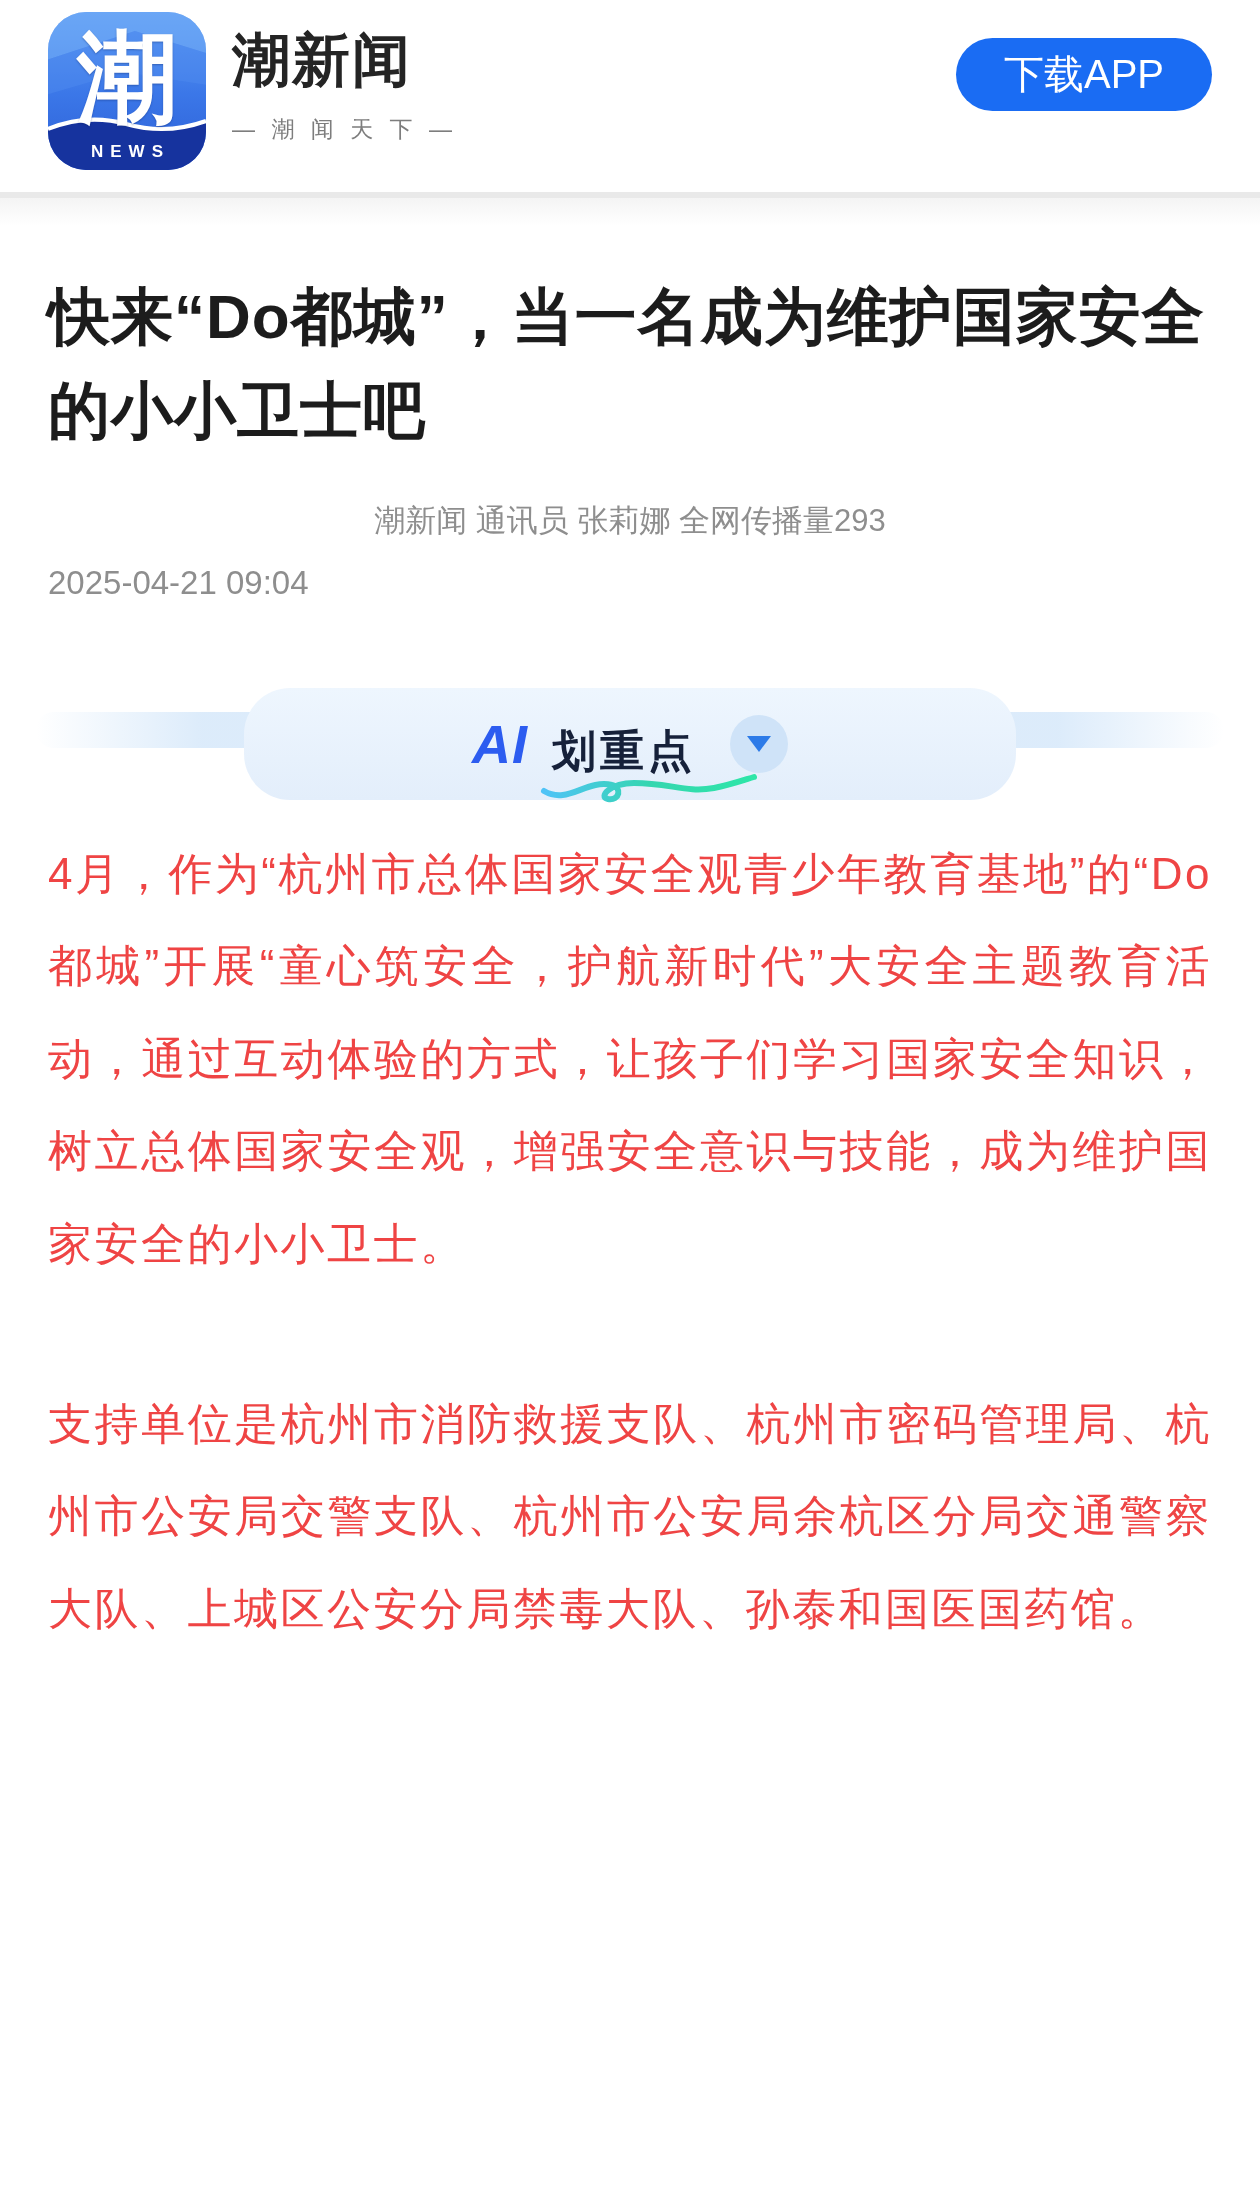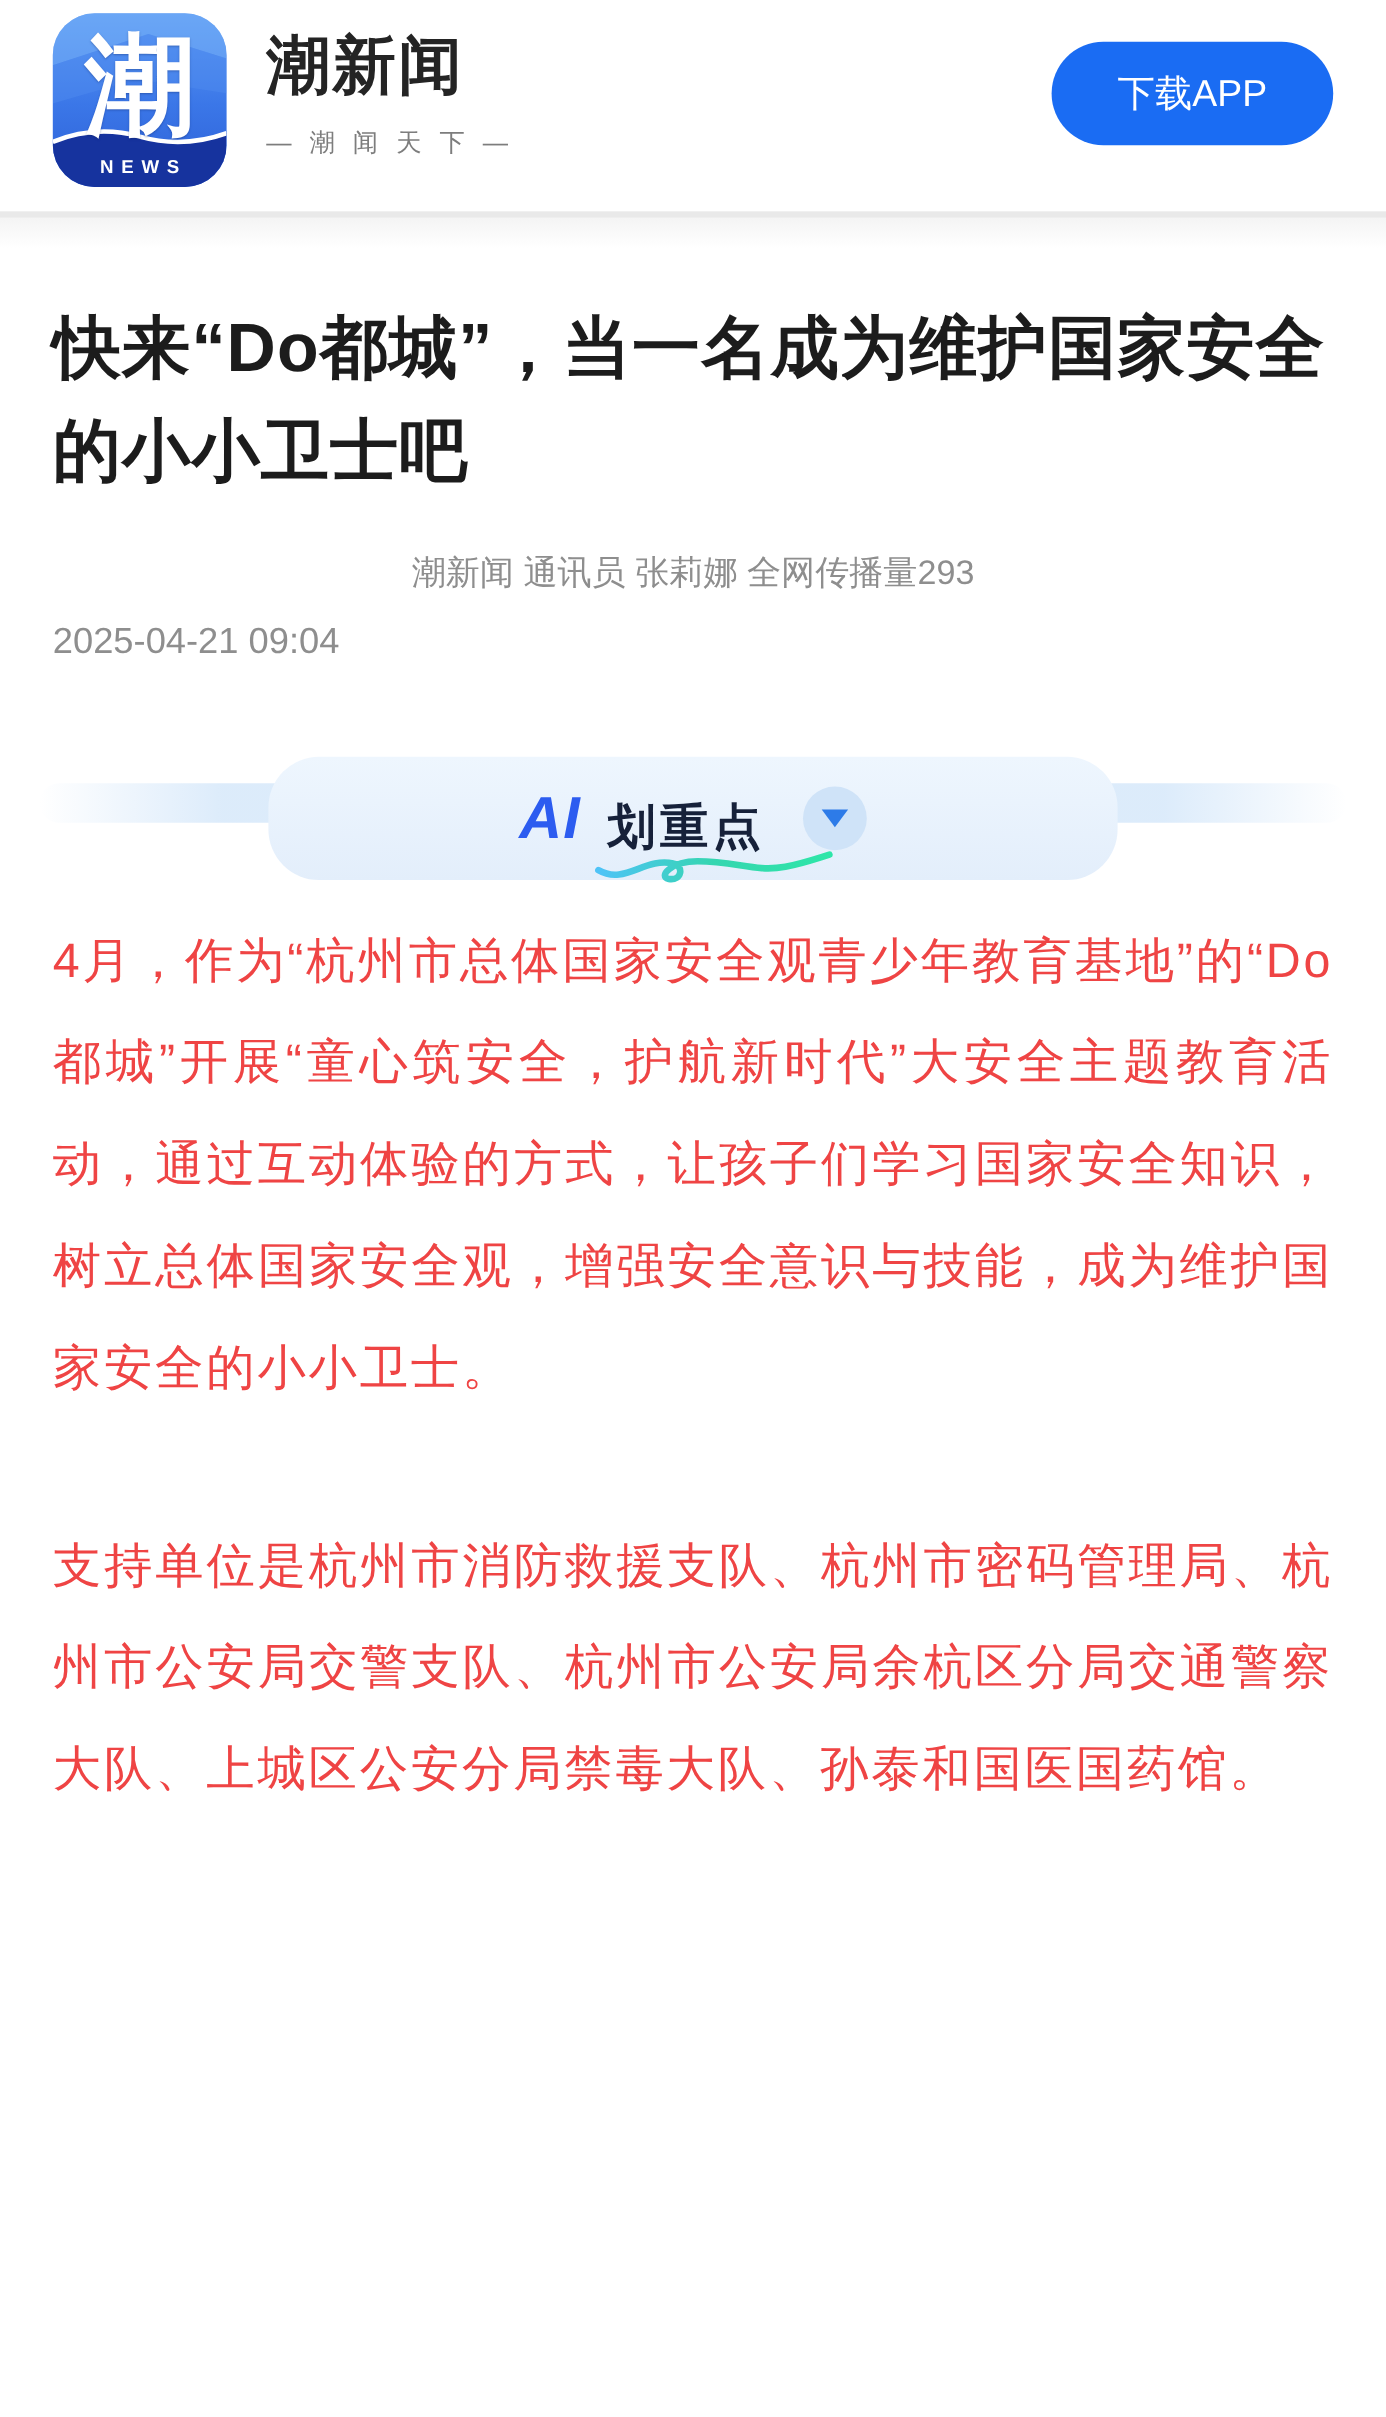--- a/index.html
+++ b/index.html
@@ -29,29 +29,29 @@
     font-size: 100px; line-height: 118px; color: #ffffff;
     text-shadow: 0 1px 2px rgba(10,30,90,.35);
     z-index: 2;
   }
   .logo-news {
     position: absolute; bottom: 8px; width: 100%; text-align: center;
     color: #ffffff; font-size: 17px; letter-spacing: 7px; padding-left: 7px;
     z-index: 2; font-weight: 600;
   }
 
-  .brand { position: absolute; left: 242px; top: 28px; }
+  .brand { position: absolute; left: 232px; top: 28px; }
   .brand-title { font-size: 58px; font-weight: 800; color: #242424; letter-spacing: 2px; line-height: 1.1; }
   .brand-sub { margin-top: 22px; font-size: 23px; color: #7d7d7d; letter-spacing: 5px; text-align: center; }
 
   .download-btn {
     position: absolute; right: 48px; top: 38px;
-    width: 256px; height: 94px; border-radius: 47px;
+    width: 256px; height: 73px; border-radius: 47px;
     background: #1a6cf3; border: none; cursor: pointer;
-    color: #ffffff; font-size: 34px;
+    color: #ffffff; font-size: 40px;
     font-family: "Liberation Sans", "DejaVu Sans", sans-serif;
     display: flex; align-items: center; justify-content: center;
   }
 
   
   .sep-line { height: 6px; background: #e9e9e9; }
   .sep-fade { height: 28px; background: linear-gradient(180deg, #f4f4f4 0%, #ffffff 100%); }
 
   
   .content { padding: 0 48px; }

